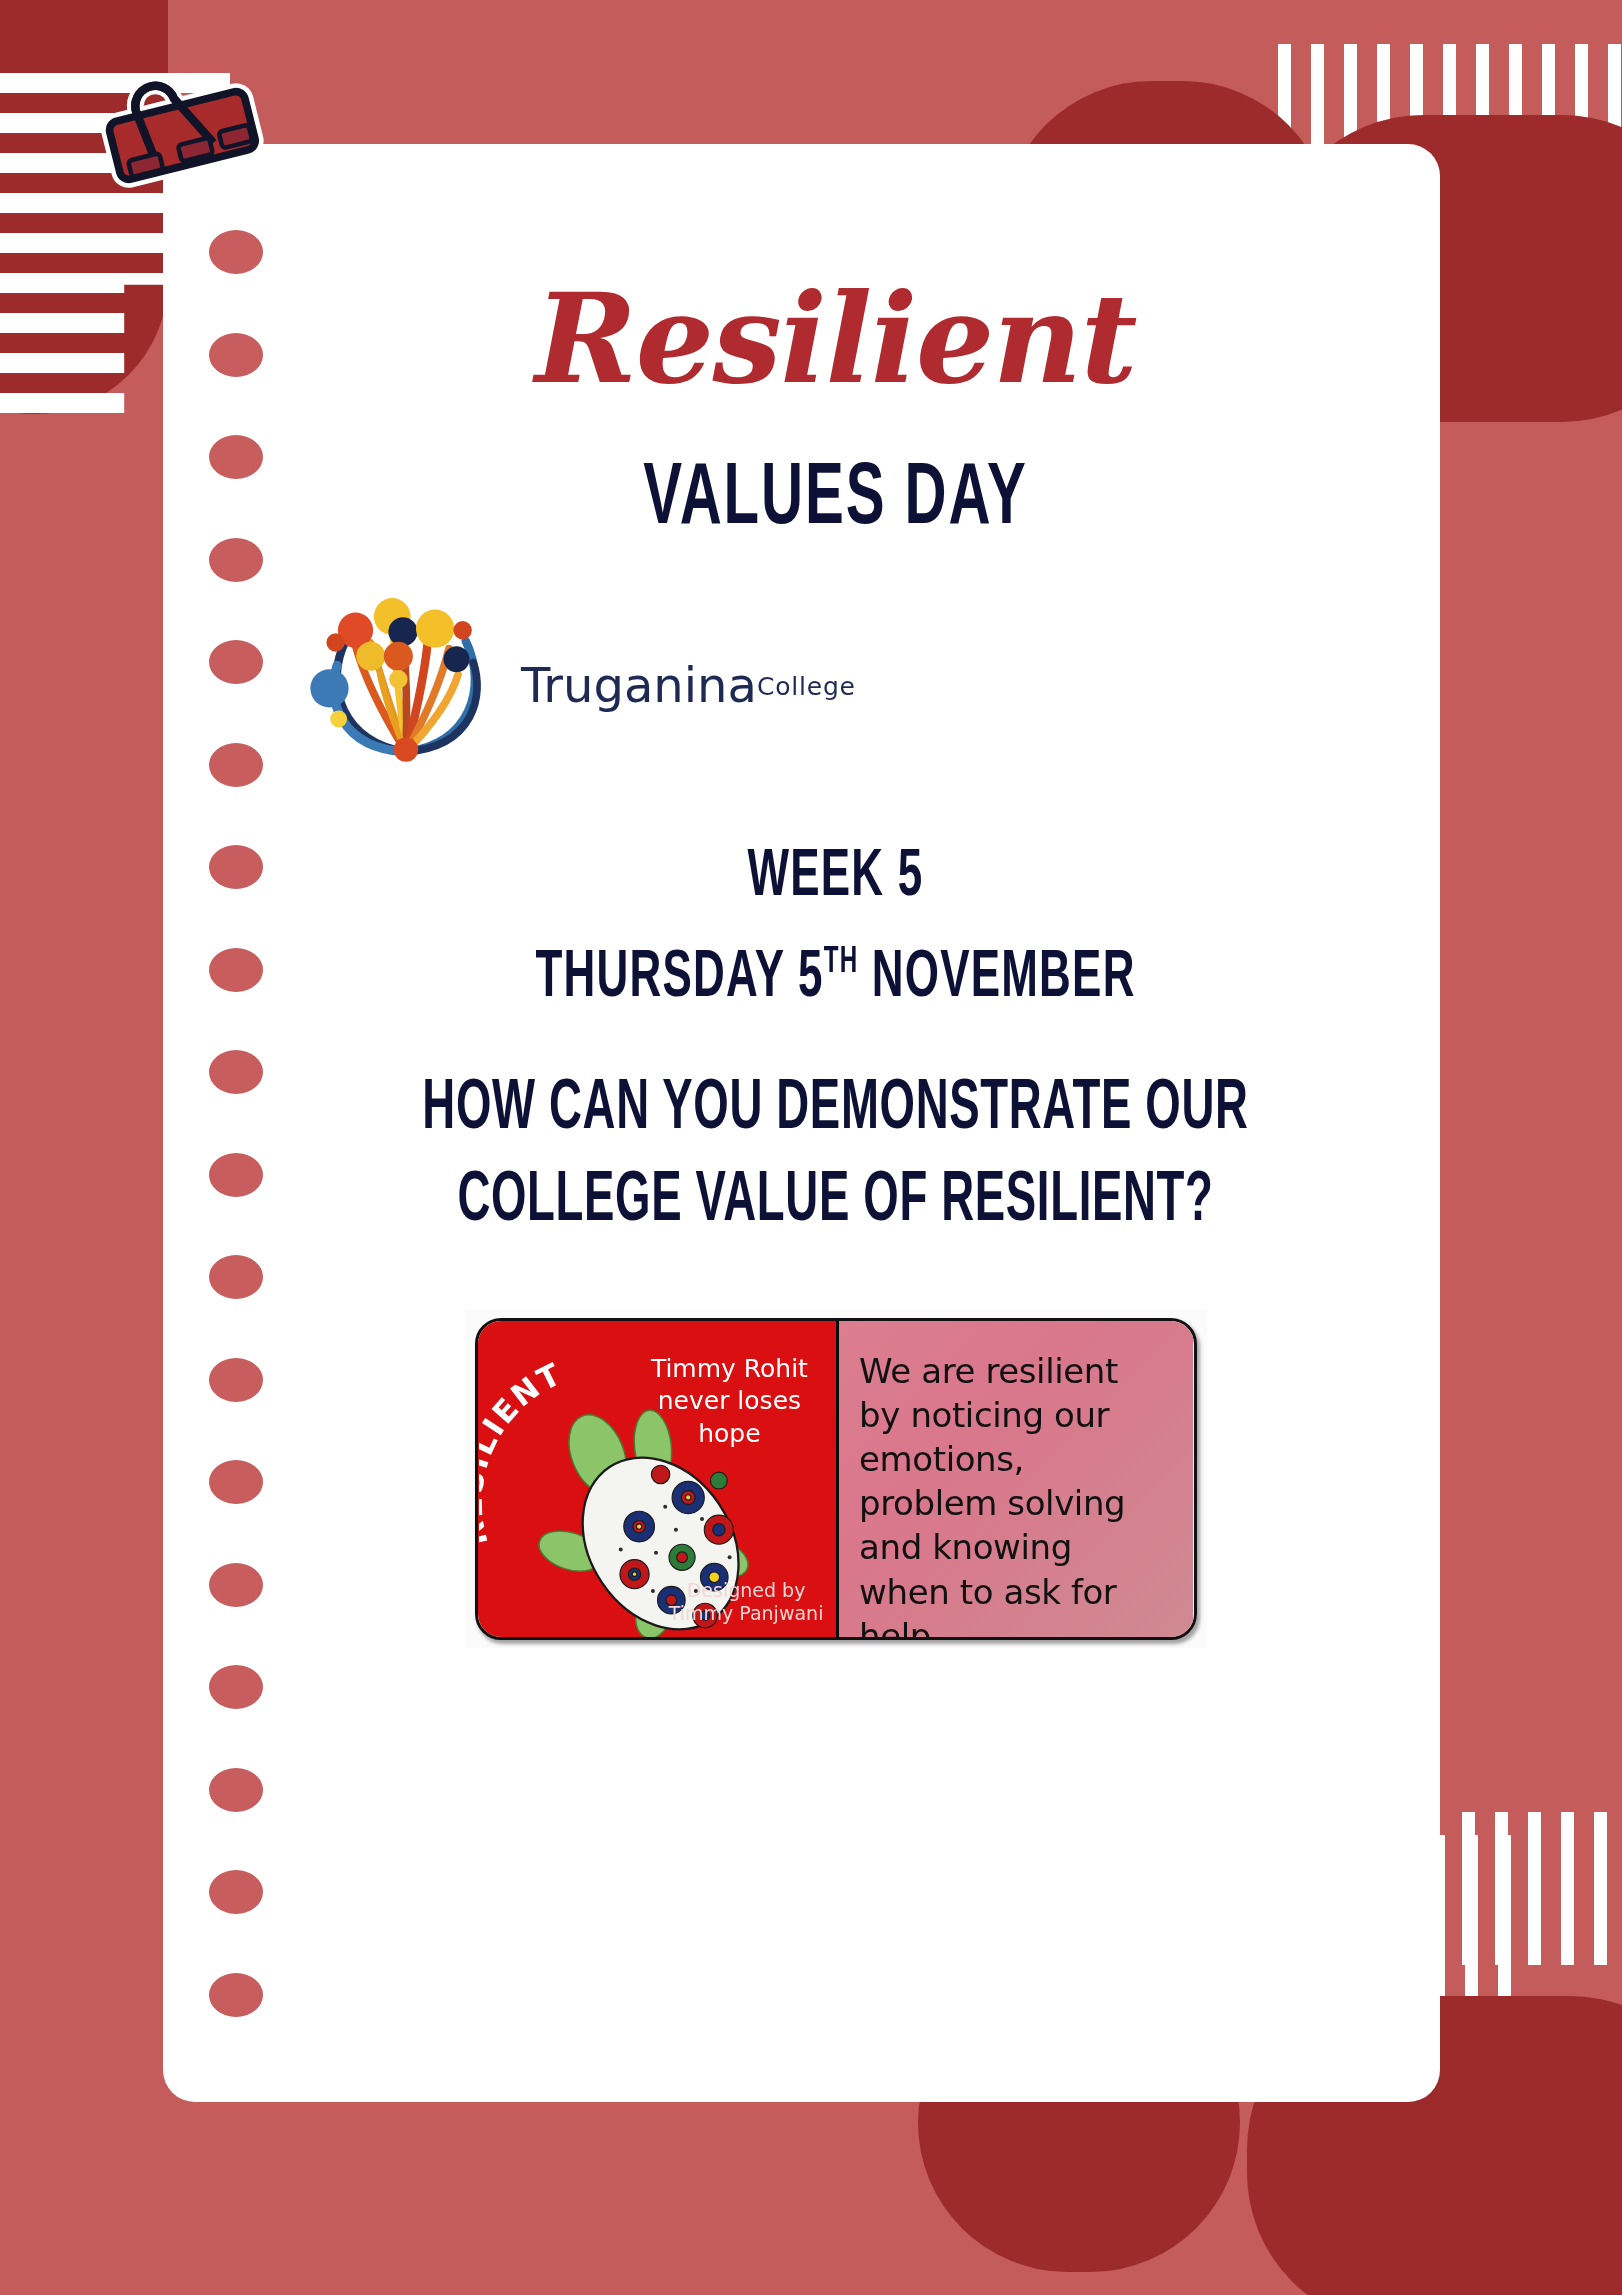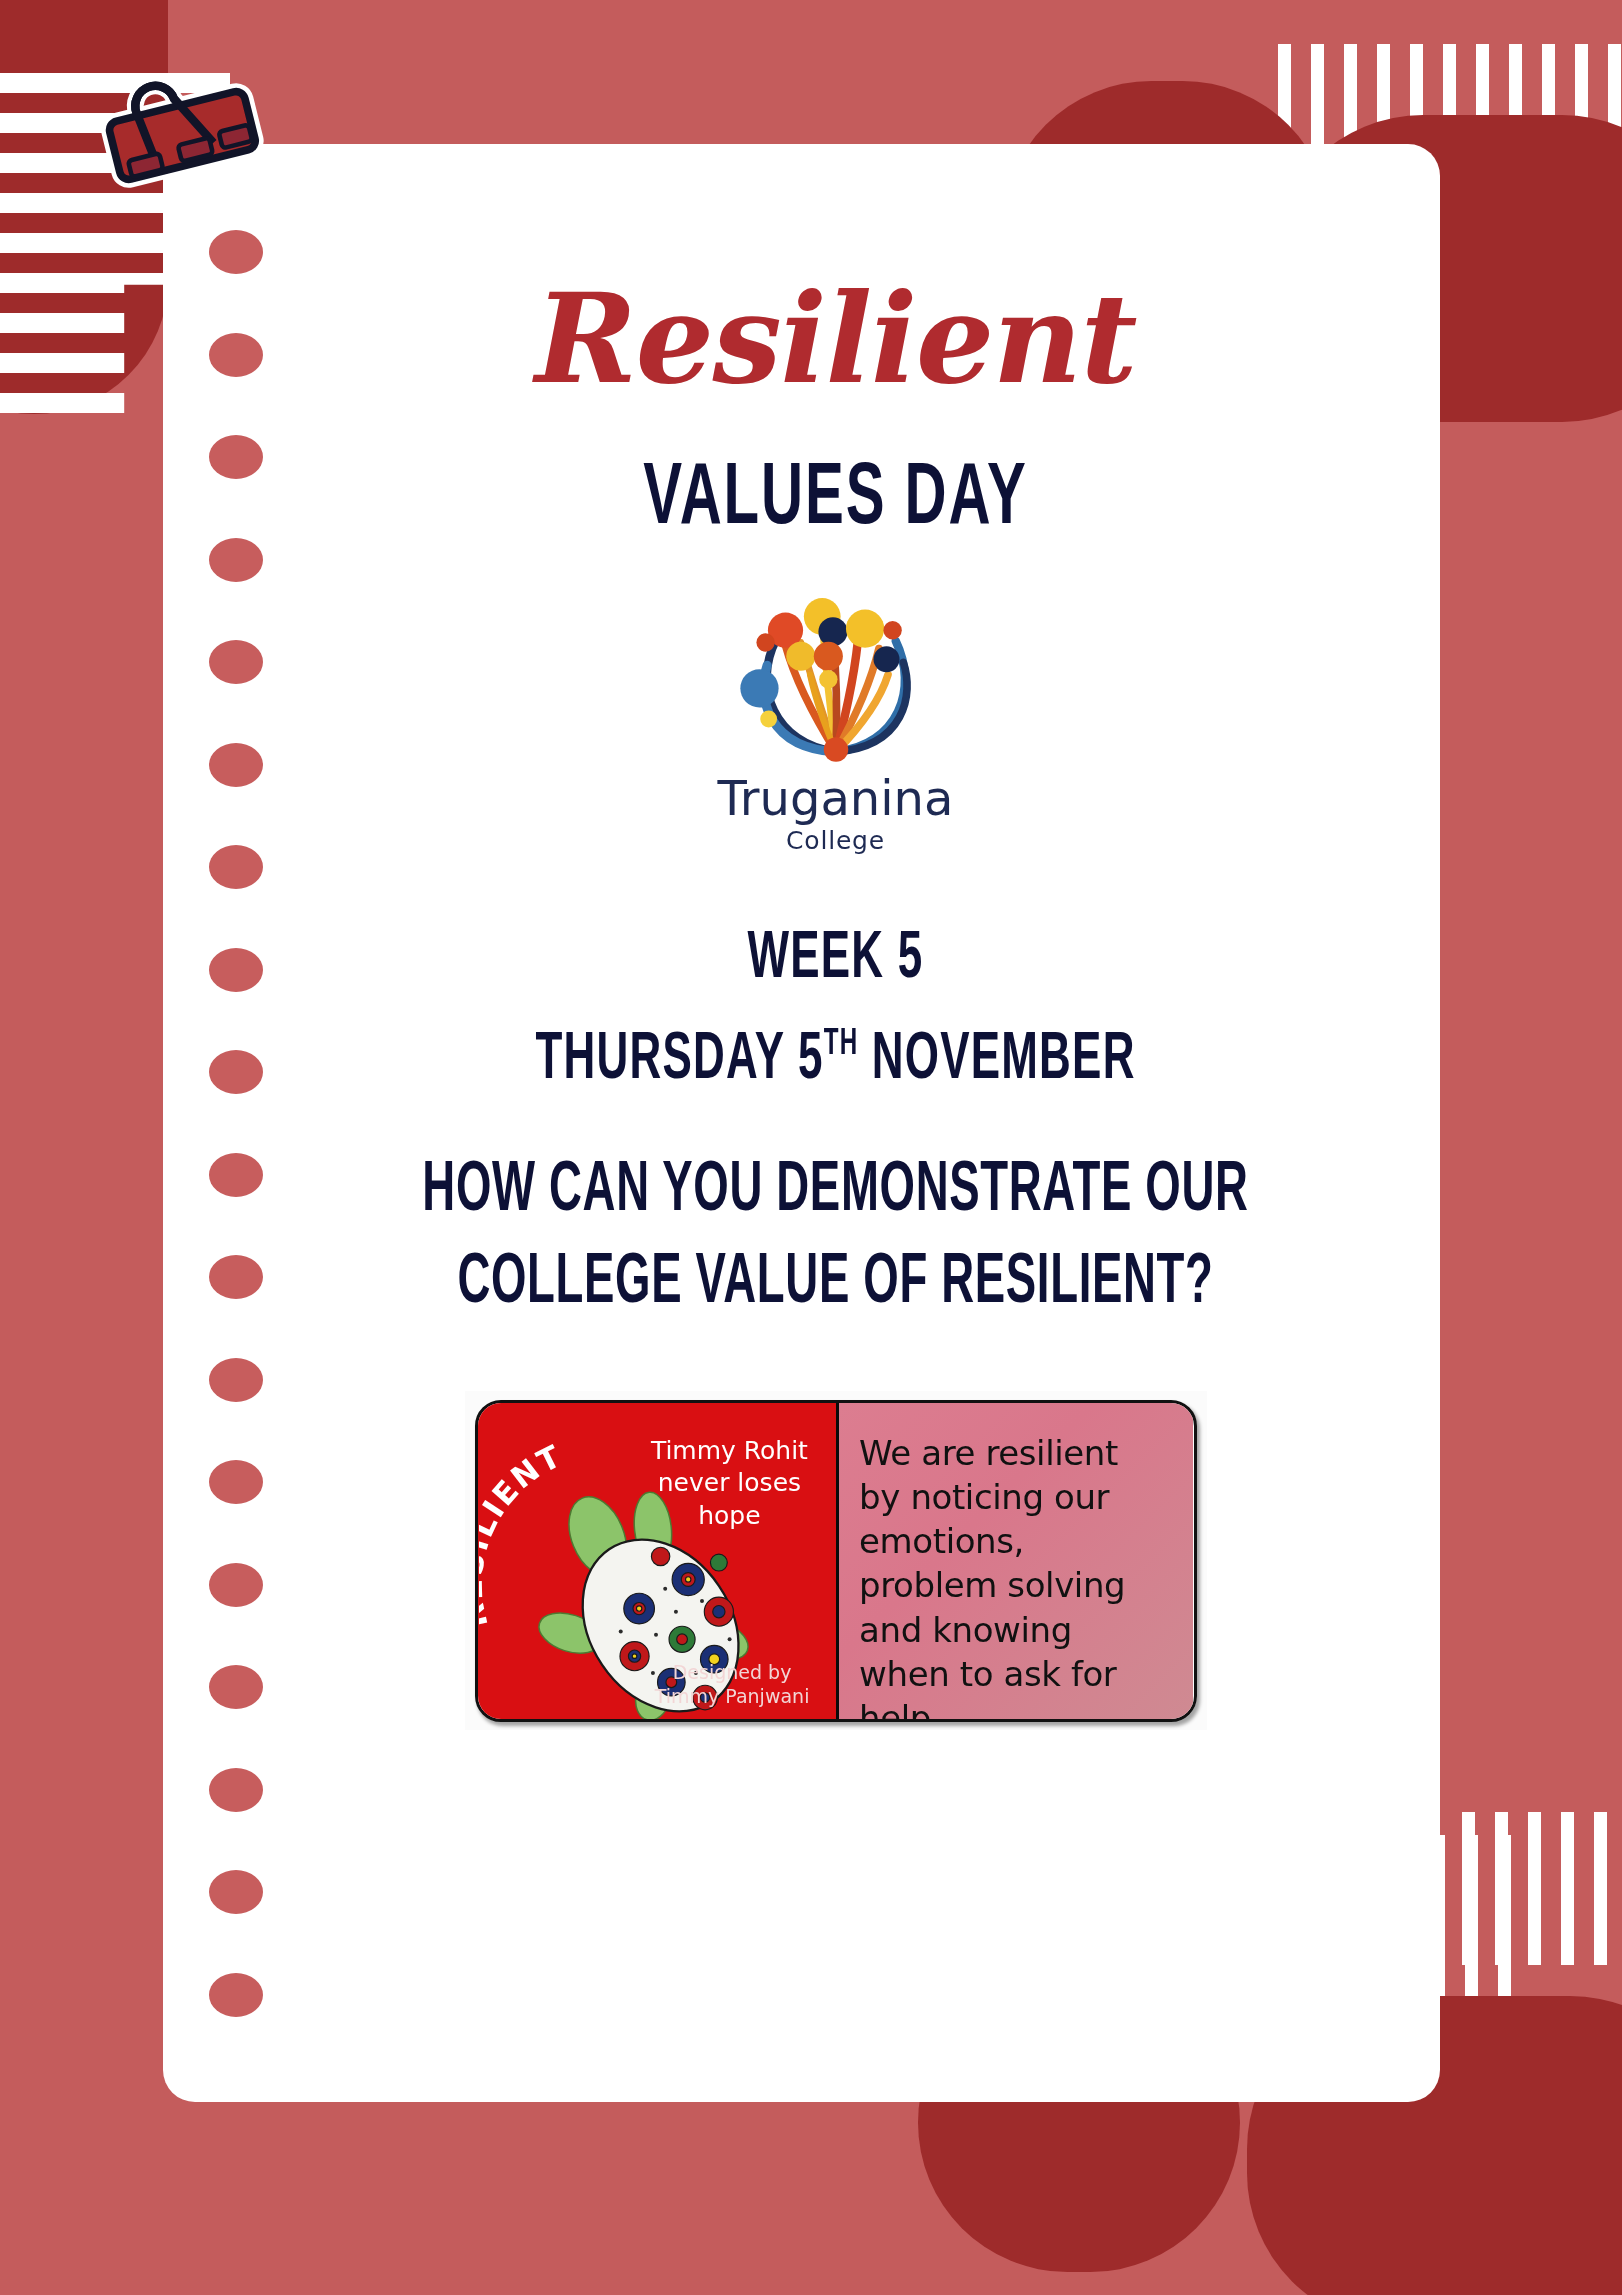--- a/index.html
+++ b/index.html
@@ -152,21 +152,20 @@
     line-height: 1;
     color: #0d1136;
     letter-spacing: 2.3px;
     transform: scaleX(0.82) scaleY(1.22);
   }
 
   
   .logo-wrap {
     margin-top: 66px;
     display: flex;
-    flex-direction: column;
     align-items: center;
   }
   .logo-mark { width: 230px; height: 176px; display: block; }
   .logo-name {
     margin-top: 3.1px;
     font-family: "DejaVu Sans", sans-serif;
     font-weight: 400;
     font-size: 48px;
     color: #1e2a53;
     letter-spacing: 0px;
@@ -273,21 +272,21 @@
     right: 10.7px; top: 32px;
     width: 192px;
     font-family: "DejaVu Sans", sans-serif;
     font-size: 25px;
     line-height: 1.30;
     color: #ffffff;
     text-align: center;
   }
   .credit {
     position: absolute;
-    right: 16px; bottom: 10.7px;
+    right: 2px; bottom: 10.7px;
     width: 176px;
     font-family: "DejaVu Sans", sans-serif;
     font-size: 19px;
     line-height: 1.24;
     color: #f2d5d5;
     text-align: center;
   }
   .turtle { position: absolute; left: 40px; top: 86px; width: 253px; height: 230px; }
 </style>
 </head>

